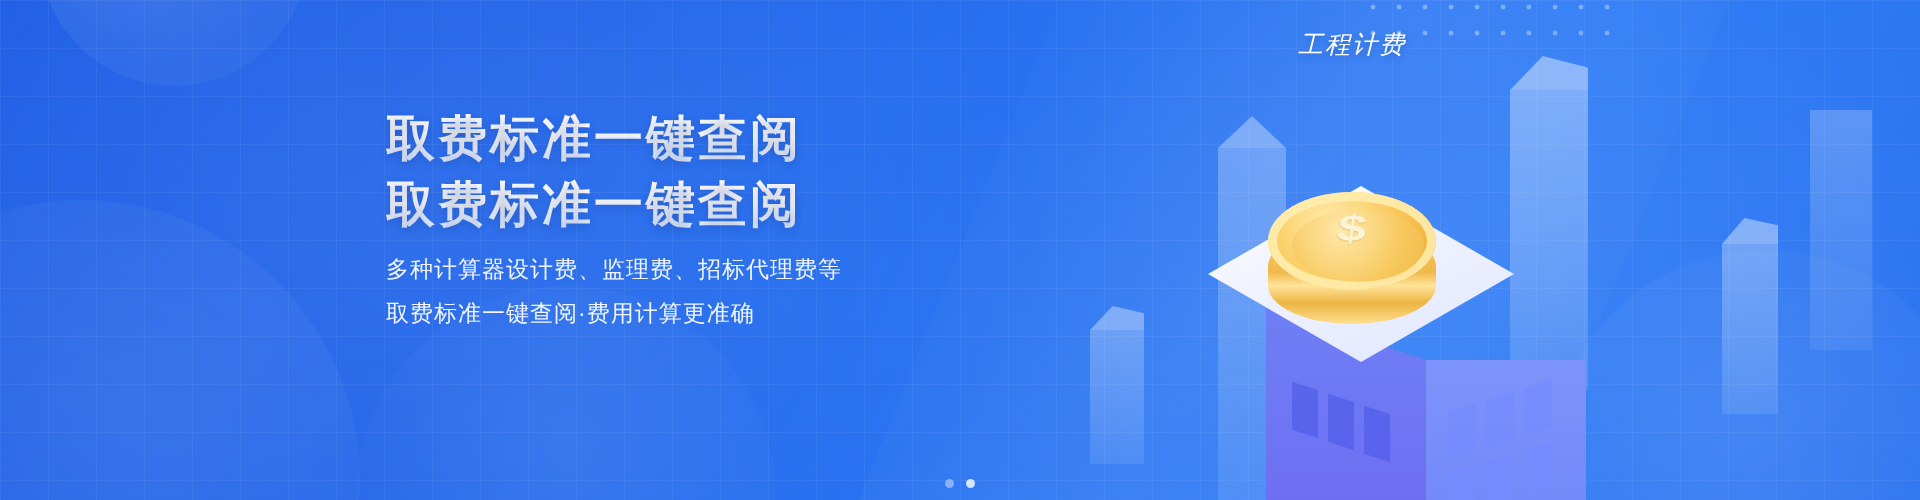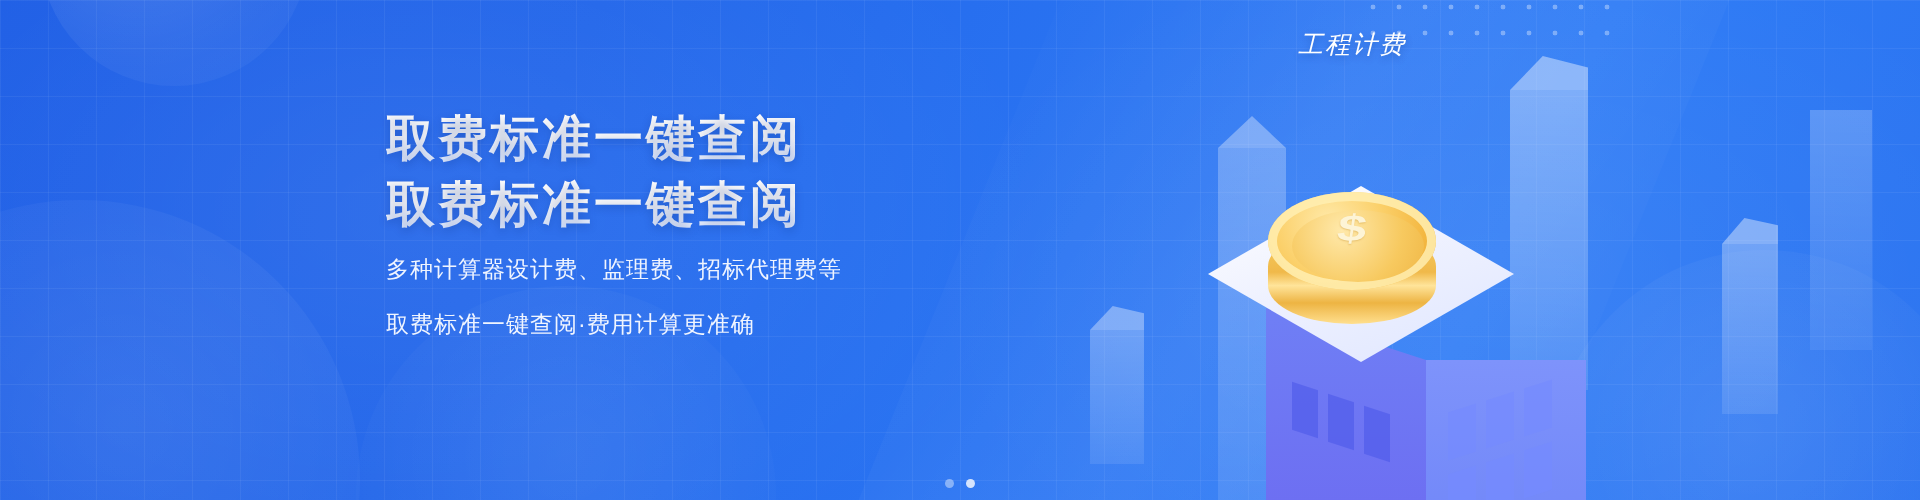--- a/index.html
+++ b/index.html
@@ -210,21 +210,21 @@
   <div class="circle-left-big"></div>
   <div class="circle-mid"></div>
   <div class="circle-right"></div>
   <div class="glow-diag"></div>
   <div class="dot-matrix"></div>
 
   <div class="copy">
     <div class="headline">取费标准一键查阅</div>
     <div class="headline headline-2">取费标准一键查阅</div>
     <div class="desc">多种计算器设计费、监理费、招标代理费等</div>
-    <div class="desc" style="margin-top:15px">取费标准一键查阅·费用计算更准确</div>
+    <div class="desc" style="margin-top:4px">取费标准一键查阅·费用计算更准确</div>
   </div>
 
   <div class="art">
 
     <div class="bar tower-d"></div>
     <div class="tower-d-top"></div>
 
     <div class="bar tower-a"></div>
     <div class="tower-a-cap"></div>
 

